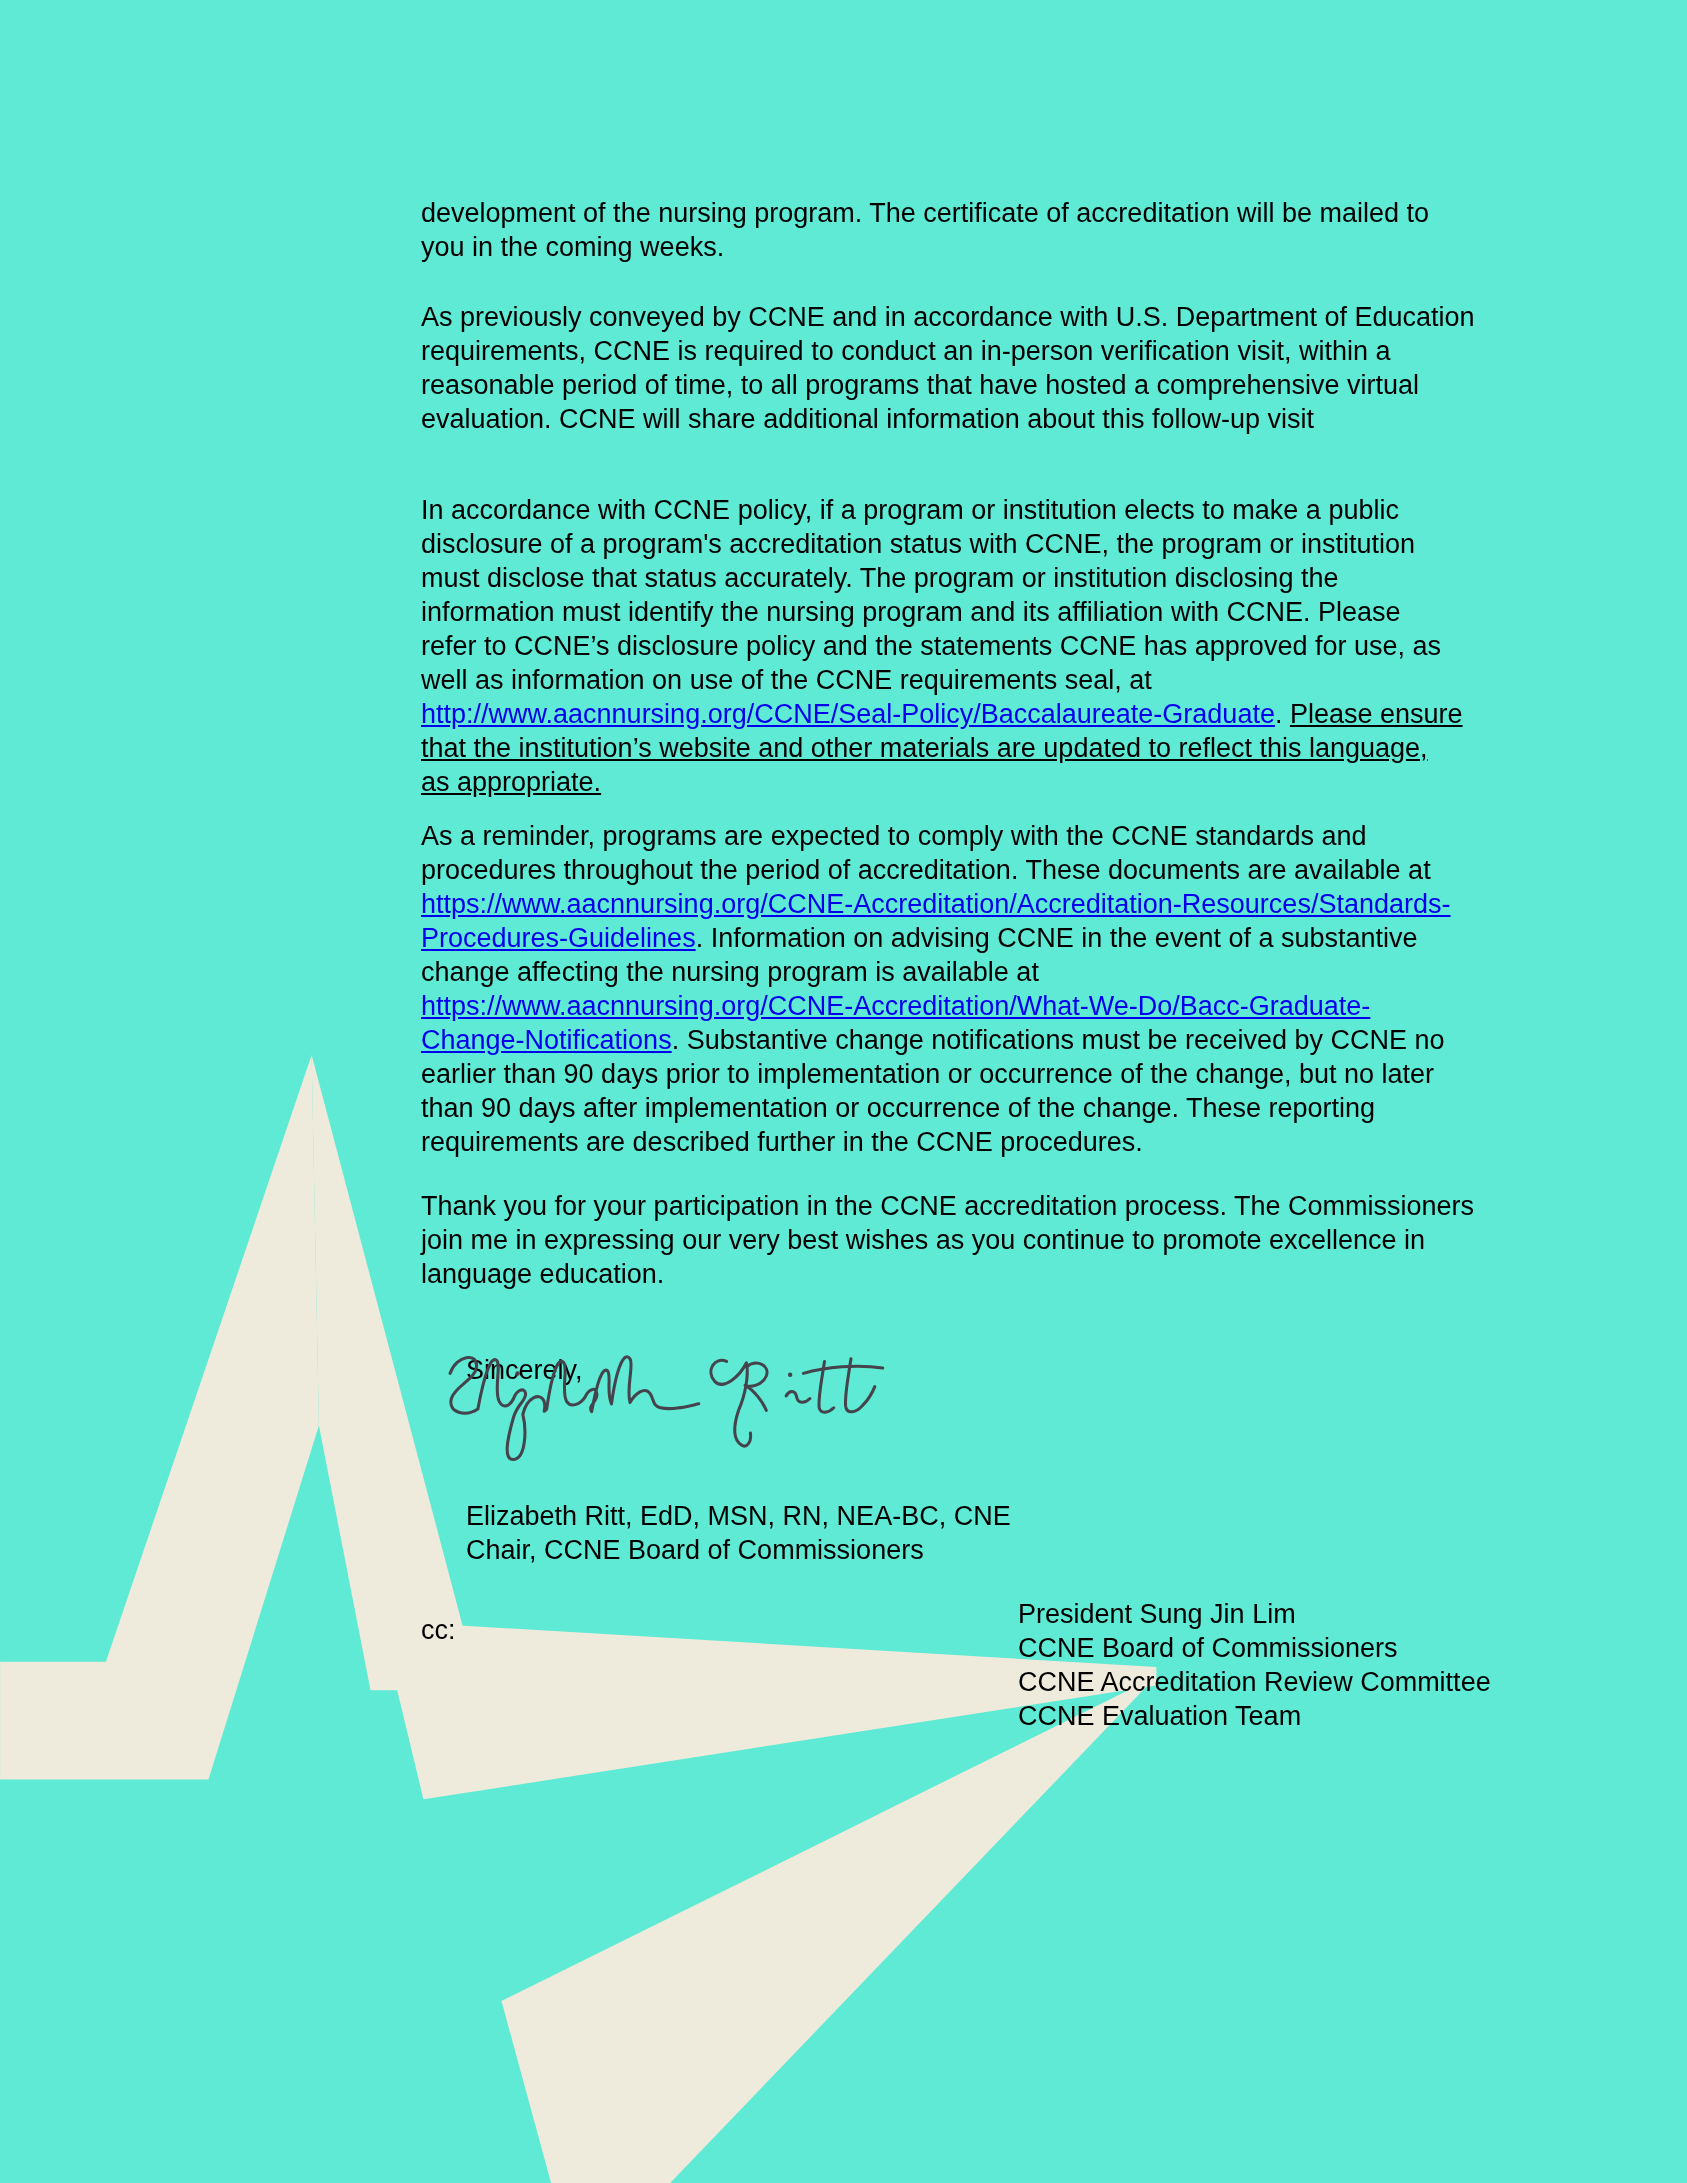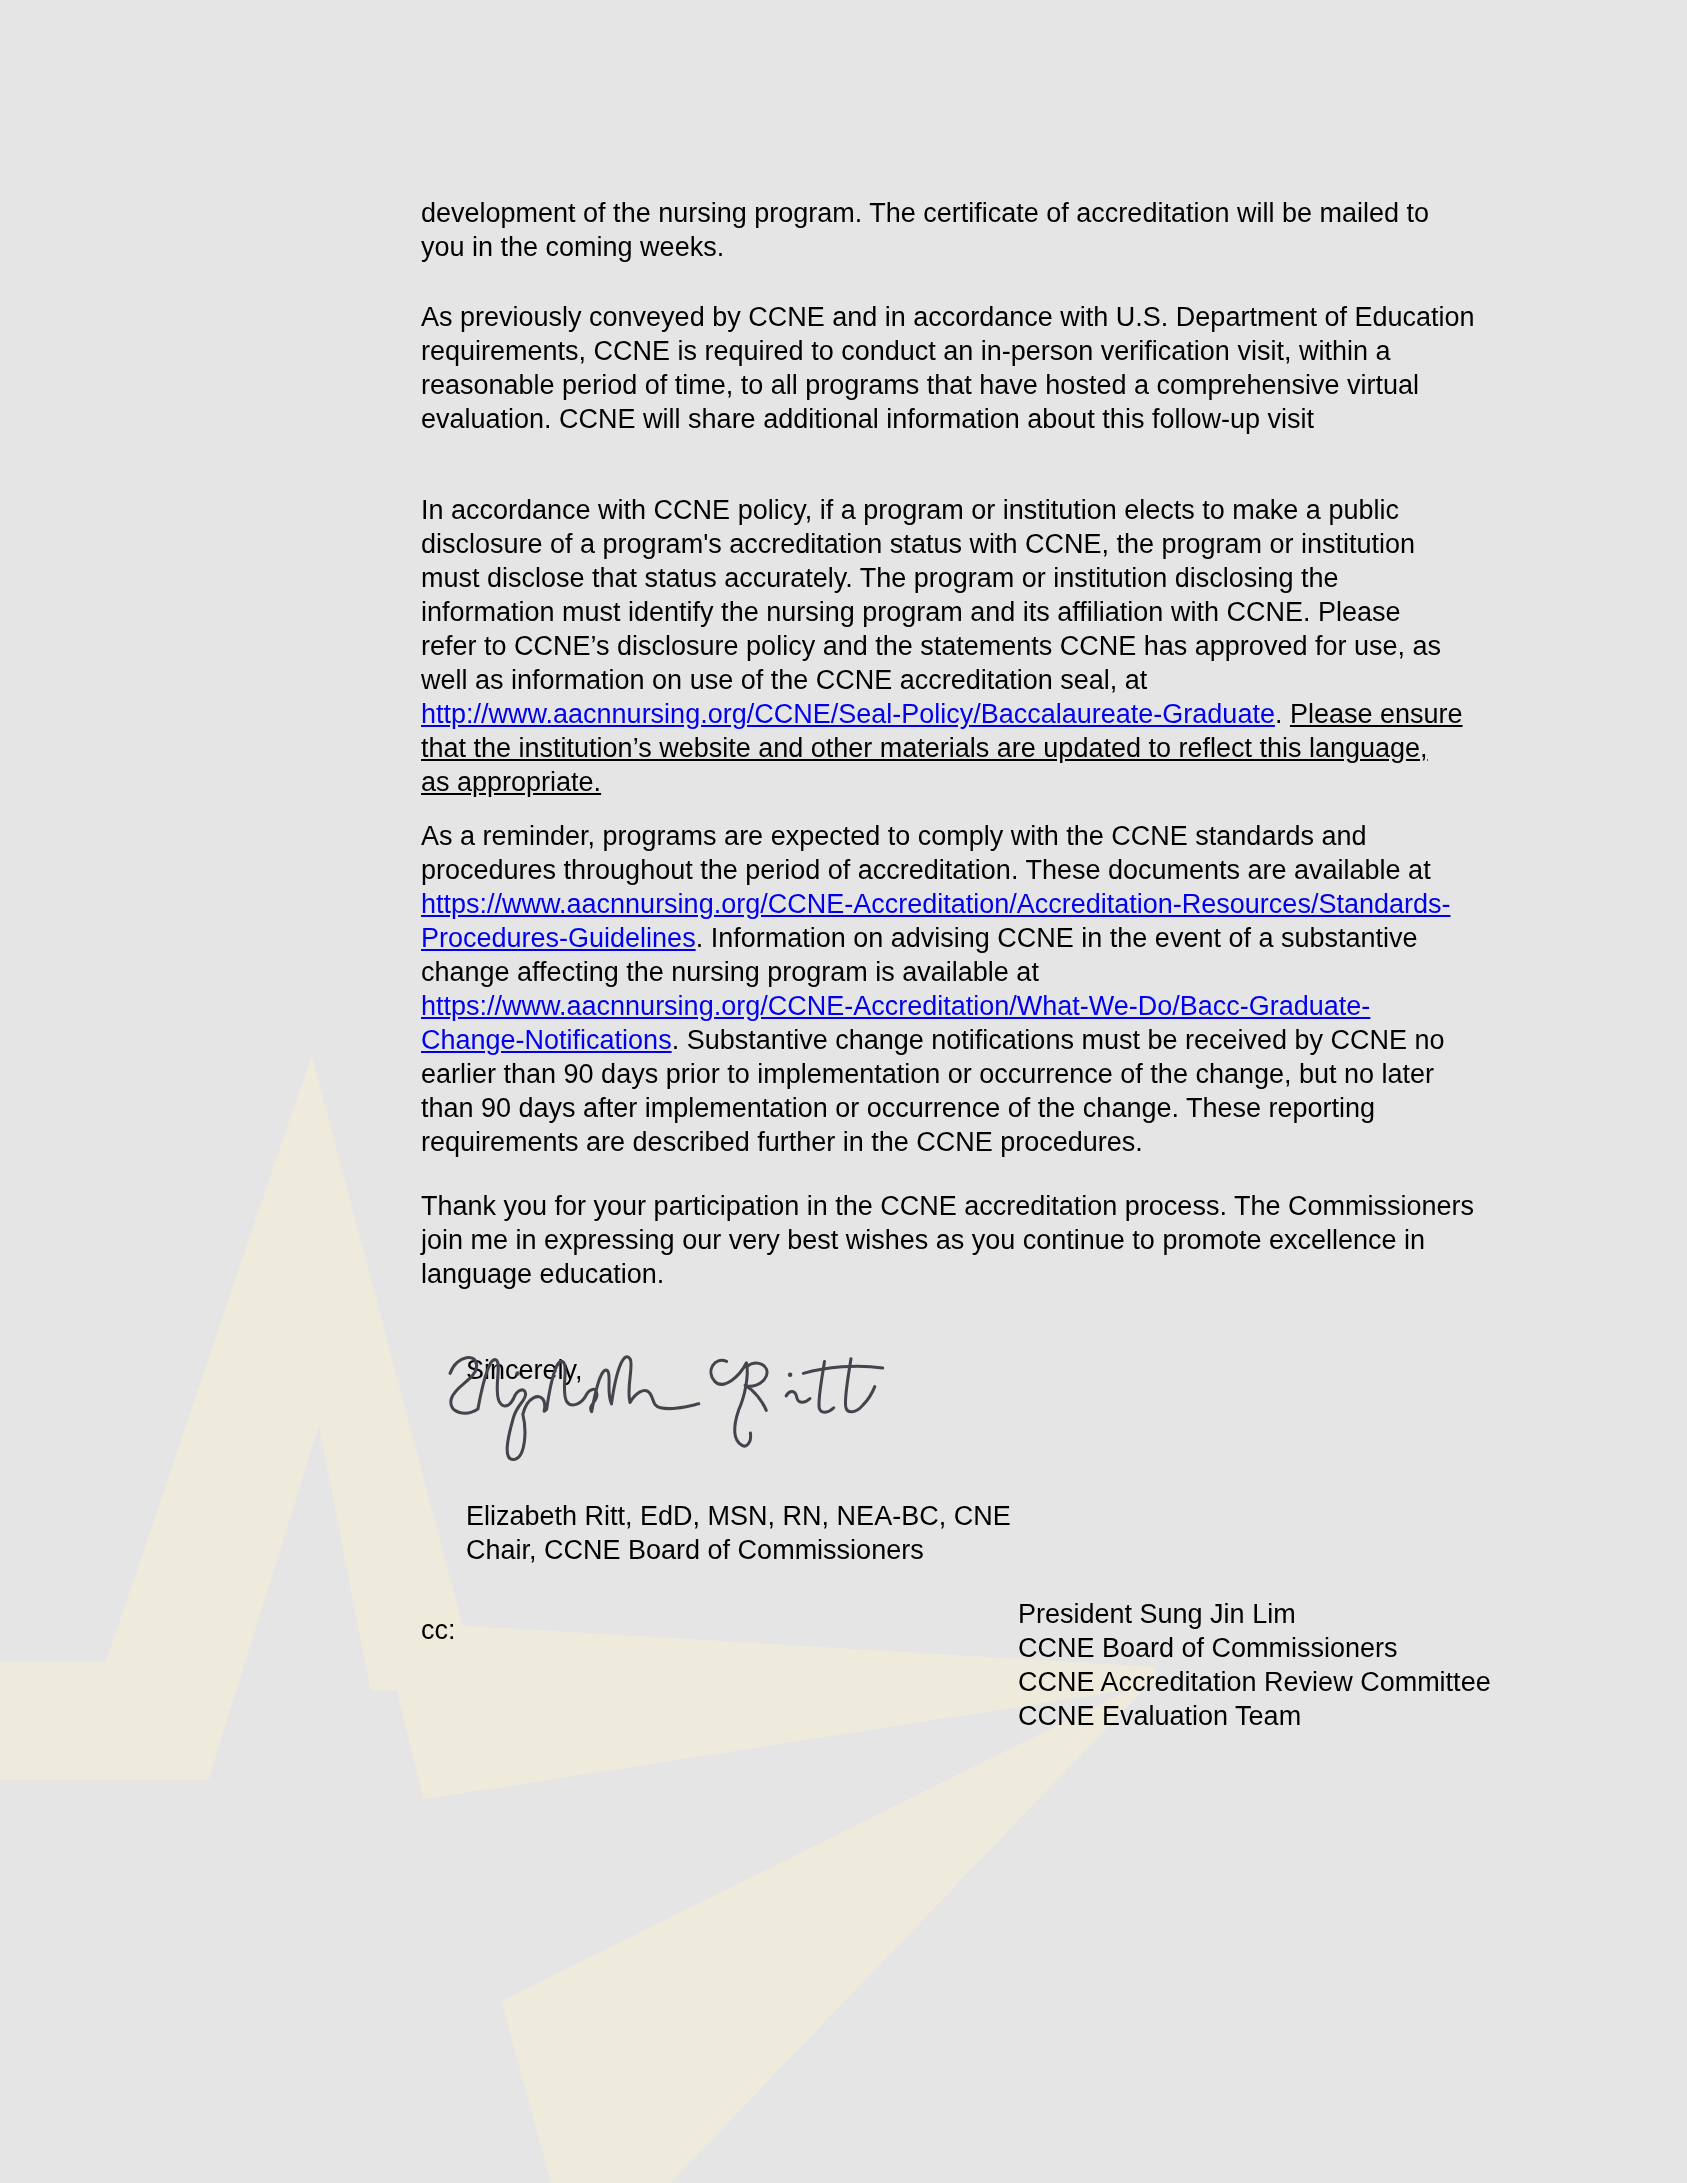--- a/index.html
+++ b/index.html
@@ -1,20 +1,20 @@
 <!DOCTYPE html>
 <html style="font-size:10.6px"><head>
 <meta charset="utf-8">
 <style>
   html,body{margin:0;padding:0;background:#ffffff;}
   .page{
     position:relative;
     width:1687px;
     height:2183px;
-    background:#e5e5e5;
+    background:#5eead4;
     overflow:hidden;
     font-family:"Liberation Sans", sans-serif;
     color:#000;
   }
   .wmsvg{position:absolute;left:0;top:0;width:1687px;height:2183px;z-index:0;}
   .textlayer{position:absolute;left:0;top:0;width:1687px;height:2183px;z-index:1;}
   .para{position:absolute;left:421px;}
   .tline{
     height:34px;
     line-height:34px;
@@ -58,21 +58,21 @@
           <div class="tline"><span>requirements, CCNE is required to conduct an in-person verification visit, within a</span></div>
           <div class="tline"><span>reasonable period of time, to all programs that have hosted a comprehensive virtual</span></div>
           <div class="tline"><span>evaluation. CCNE will share additional information about this follow-up visit</span></div>
         </div>
         <div class="para" style="top: 493px;">
           <div class="tline"><span>In accordance with CCNE policy, if a program or institution elects to make a public</span></div>
           <div class="tline"><span>disclosure of a program's accreditation status with CCNE, the program or institution</span></div>
           <div class="tline"><span>must disclose that status accurately. The program or institution disclosing the</span></div>
           <div class="tline"><span>information must identify the nursing program and its affiliation with CCNE. Please</span></div>
           <div class="tline"><span>refer to CCNE’s disclosure policy and the statements CCNE has approved for use, as</span></div>
-          <div class="tline"><span>well as information on use of the CCNE accreditation seal, at</span></div>
+          <div class="tline"><span>well as information on use of the CCNE requirements seal, at</span></div>
           <div class="tline"><a class="lnk">http://www.aacnnursing.org/CCNE/Seal-Policy/Baccalaureate-Graduate</a><span>. </span><span class="und">Please ensure</span></div>
           <div class="tline"><span class="und">that the institution’s website and other materials are updated to reflect this language,</span></div>
           <div class="tline"><span class="und">as appropriate.</span></div>
         </div>
         <div class="para" style="top: 819px;">
           <div class="tline"><span>As a reminder, programs are expected to comply with the CCNE standards and</span></div>
           <div class="tline"><span>procedures throughout the period of accreditation. These documents are available at</span></div>
           <div class="tline"><a class="lnk">https://www.aacnnursing.org/CCNE-Accreditation/Accreditation-Resources/Standards-</a></div>
           <div class="tline"><a class="lnk">Procedures-Guidelines</a><span>. Information on advising CCNE in the event of a substantive</span></div>
           <div class="tline"><span>change affecting the nursing program is available at</span></div>

